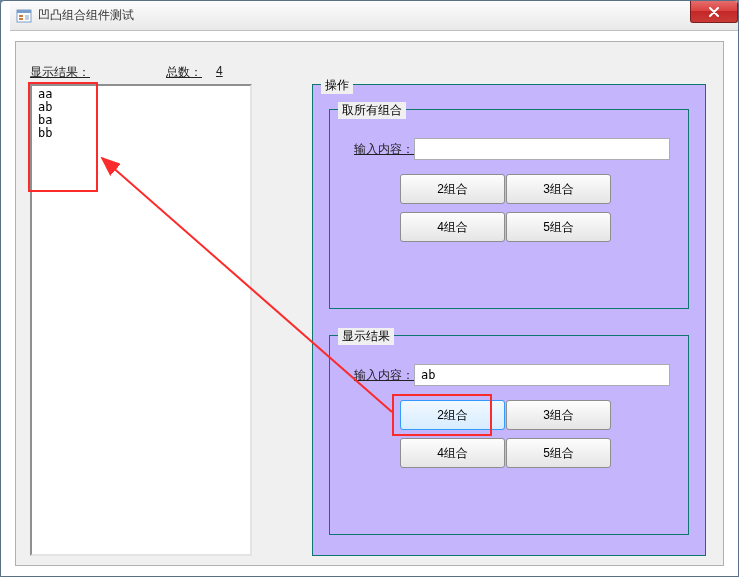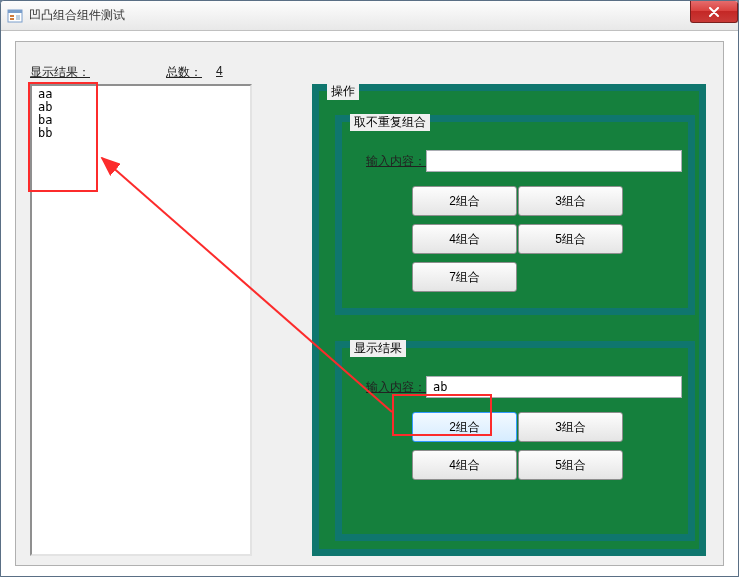--- a/index.html
+++ b/index.html
@@ -13,20 +13,21 @@
       position: relative;
     }
     .window {
       width: 739px;
       height: 577px;
       background: #fff;
       border: 1px solid #5a6f85;
       border-radius: 4px 4px 0 0;
       overflow: hidden;
       position: relative;
+      padding-left: 9px;
     }
     .titlebar {
       height: 30px;
       background: linear-gradient(to bottom, #fdfdfd, #e8e8e8);
       border-bottom: 1px solid #c0c0c0;
       display: flex;
       align-items: center;
       padding: 0 6px;
       position: relative;
     }
@@ -73,22 +74,22 @@
       line-height: 13px;
       padding: 2px 6px;
       white-space: pre;
     }
     .listbox::-webkit-scrollbar { width: 17px; background: #f0f0f0; }
     .listbox::-webkit-scrollbar-thumb { background: #cdcdcd; border: 1px solid #a0a0a0; }
     .listbox::-webkit-scrollbar-button { height: 17px; background: #f0f0f0; border: 1px solid #a0a0a0; }
 
     .group {
       position: absolute;
-      border: 7px solid #0f766e;
-      background: #15803d;
+      border: 1px solid #0f766e;
+      background: #c4b5fd;
     }
     .group-title {
       position: absolute;
       top: -8px; left: 8px;
       background: #f0f0f0;
       padding: 0 4px;
       font-size: 12px;
     }
     .group-op { left: 296px; top: 42px; width: 394px; height: 472px; }
     .group-unique { left: 16px; top: 24px; width: 360px; height: 200px; }
@@ -165,31 +166,30 @@
 
     <div class="listbox" id="results-list">aa
 ab
 ba
 bb</div>
 
     <div class="group group-op">
       <span class="group-title">操作</span>
 
       <div class="group group-unique">
-        <span class="group-title">取不重复组合</span>
+        <span class="group-title">取所有组合</span>
         <div class="input-row">
           <span class="label">输入内容：</span>
           <input class="text-input" type="text" value="" style="">
         </div>
         <div class="btn-grid" id="unique-buttons">
             <button class="btn">2组合</button>
             <button class="btn">3组合</button>
             <button class="btn">4组合</button>
             <button class="btn">5组合</button>
-            <button class="btn">7组合</button>
           </div>
       </div>
 
       <div class="group group-all">
         <span class="group-title">显示结果</span>
         <div class="input-row">
           <span class="label">输入内容：</span>
           <input class="text-input" type="text" value="ab" style="">
         </div>
         <div class="btn-grid" id="all-buttons">

